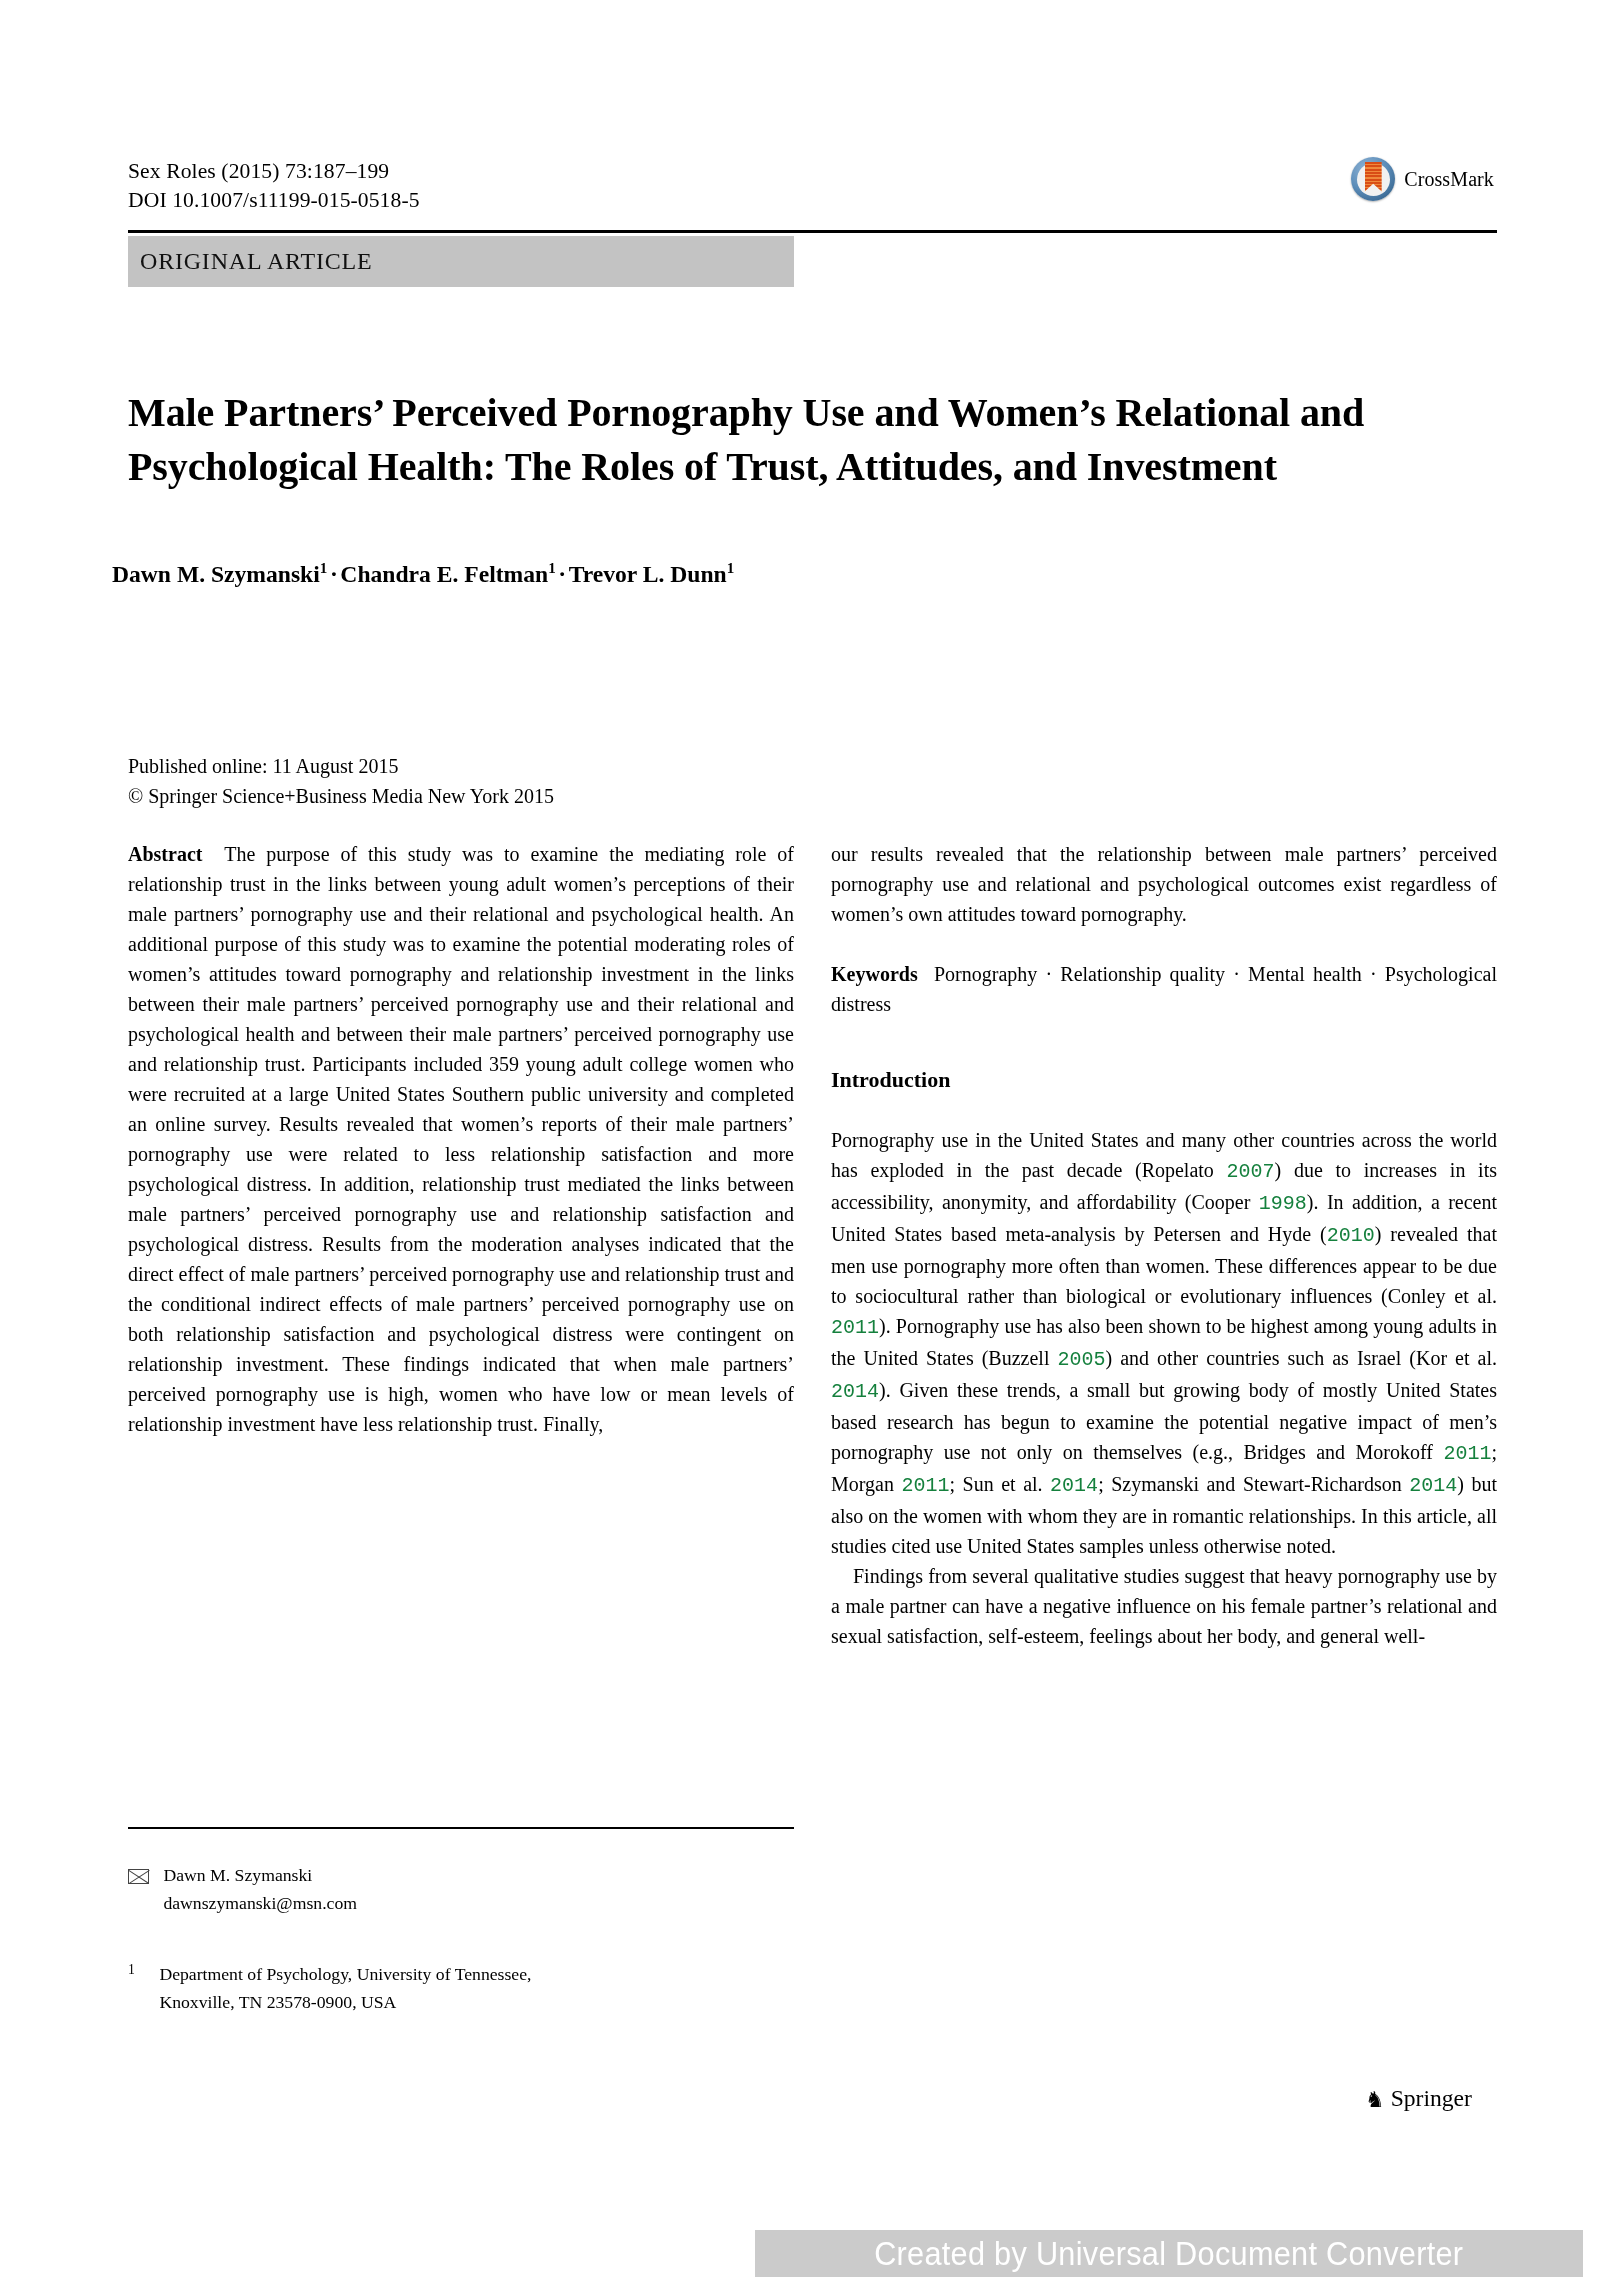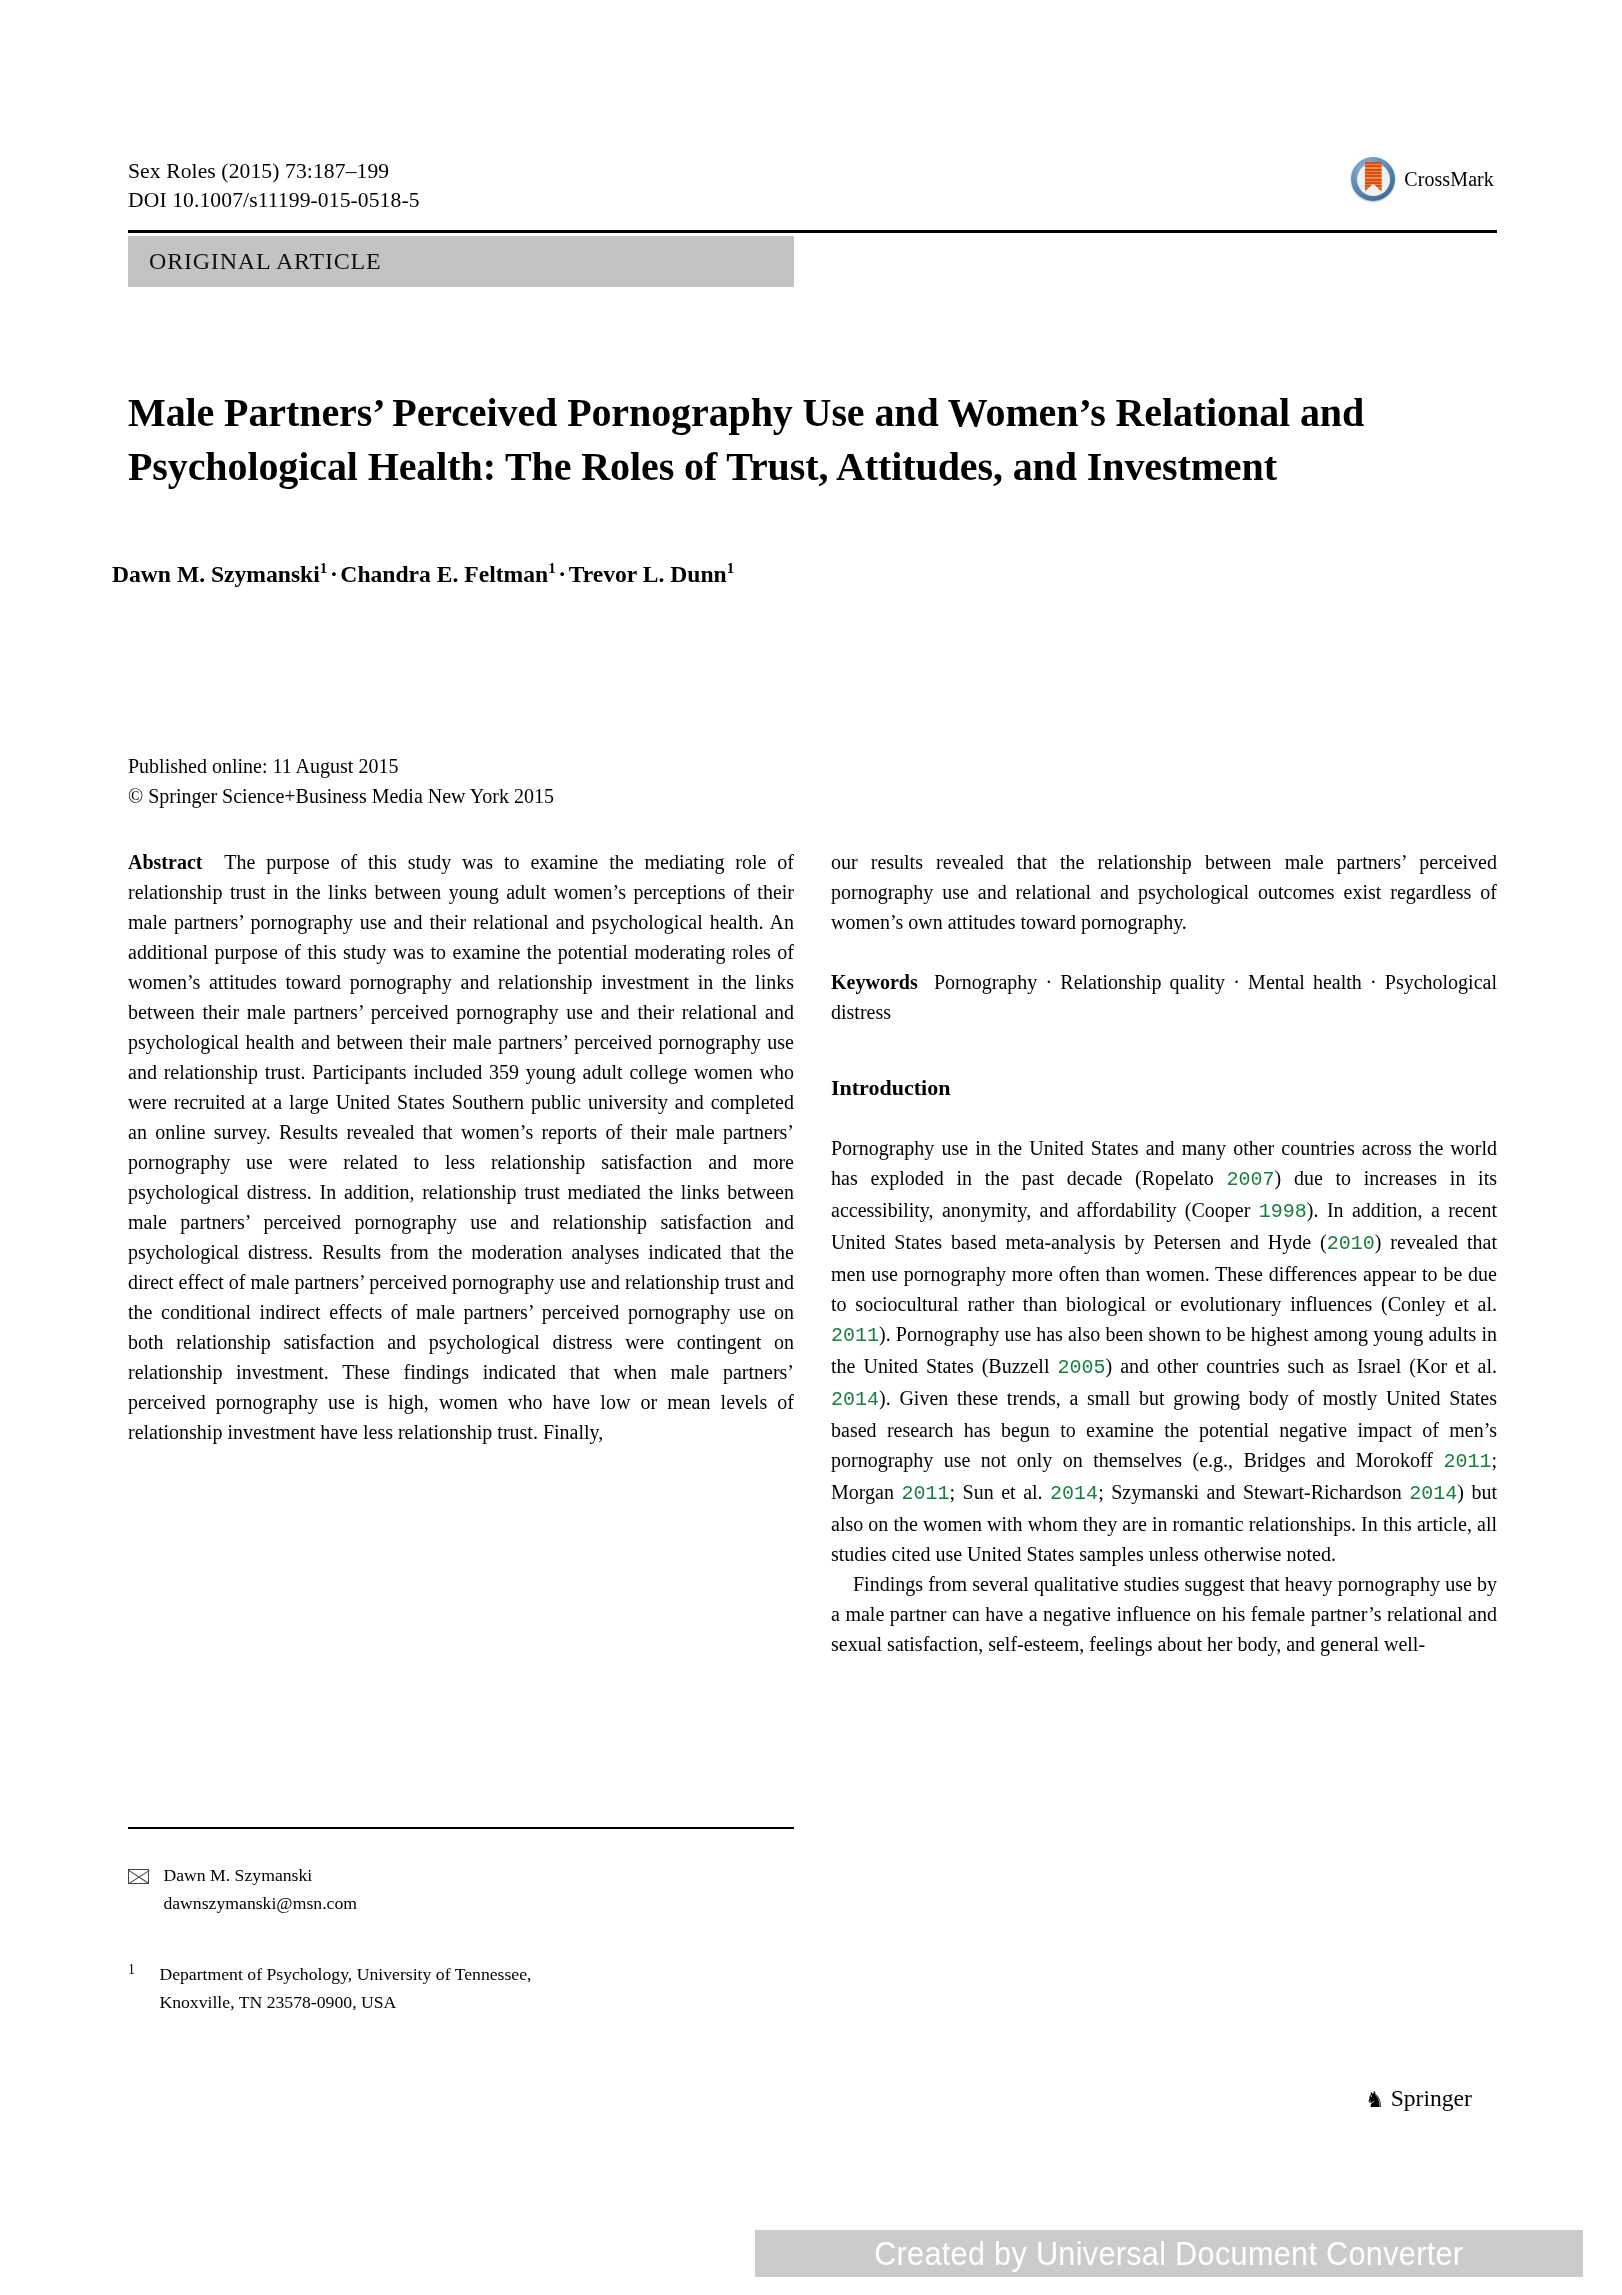--- a/index.html
+++ b/index.html
@@ -91,21 +91,21 @@
     top: 236px;
     width: 666px;
     height: 51px;
     background: #c3c3c3;
     display: flex;
     align-items: center;
   }
   .article-type-label {
     font-size: 24px;
     letter-spacing: 0.8px;
-    padding-left: 21px;
+    padding-left: 12px;
     color: #111111;
   }
 
   
   .article-title {
     position: absolute;
     left: 128px;
     top: 359px;
     width: 1263px;
     font-size: 40px;
@@ -145,21 +145,20 @@
   
   .col {
     position: absolute;
     top: 839px;
     width: 666px;
     font-size: 20px;
     line-height: 30px;
     text-align: justify;
     text-justify: inter-word;
     hyphens: manual;
-    margin-top: 8px;
   }
   .col-left  { left: 128px; }
   .col-right { left: 831px; }
 
   .col p {
     margin: 0;
   }
   .col p + p {
     text-indent: 22px;
   }

